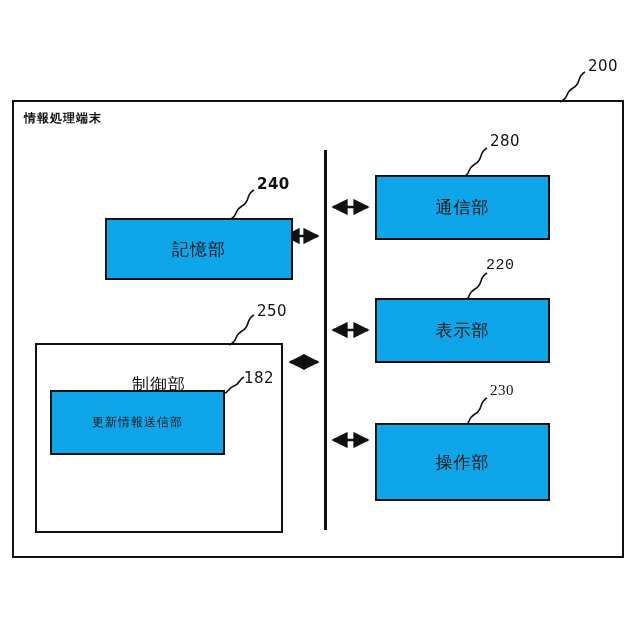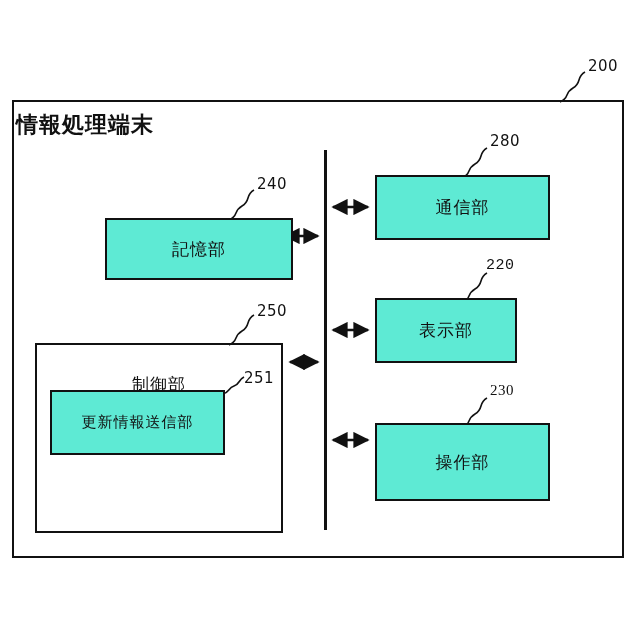--- a/index.html
+++ b/index.html
@@ -28,54 +28,54 @@
     left: 12px;
     top: 100px;
     width: 612px;
     height: 458px;
     border: 2px solid #111111;
     box-sizing: border-box;
     background: transparent;
   }
   .frame-title {
     position: absolute;
-    left: 16px;
+    left: 24px;
     top: 110px;
-    font-size: 22px;
+    font-size: 12px;
     font-weight: 600;
     letter-spacing: 1px;
   }
   .block {
     position: absolute;
     border: 2px solid #111111;
     box-sizing: border-box;
     display: flex;
     align-items: center;
     justify-content: center;
     font-size: 17px;
     font-weight: 500;
     letter-spacing: 1px;
-    background: #5eead4;
+    background: #0ea5e9;
   }
   .block-storage    { left: 105px; top: 218px; width: 188px; height: 62px; }
   .block-control    { left: 35px;  top: 343px; width: 248px; height: 190px; background: transparent; }
   .control-label    { position: absolute; left: 35px; top: 353px; width: 248px; text-align: center;
                       font-size: 17px; font-weight: 500; letter-spacing: 1px; margin-top: 20px; }
-  .block-update     { left: 50px;  top: 390px; width: 175px; height: 65px; font-size: 15px; }
+  .block-update     { left: 50px;  top: 390px; width: 175px; height: 65px; font-size: 12px; }
   .block-comm       { left: 375px; top: 175px; width: 175px; height: 65px; }
-  .block-display    { left: 375px; top: 298px; width: 142px; height: 65px; }
+  .block-display    { left: 375px; top: 298px; width: 175px; height: 65px; }
   .block-operation  { left: 375px; top: 423px; width: 175px; height: 78px; }
   .ref {
     position: absolute;
     font-size: 15px;
     font-weight: 400;
     letter-spacing: 0.5px;
   }
   .ref-200 { left: 588px; top: 57px;  }
-  .ref-240 { left: 257px; top: 175px; }
+  .ref-240 { left: 257px; top: 175px; font-weight: bold; }
   .ref-250 { left: 257px; top: 302px; }
   .ref-251 { left: 244px; top: 369px; }
   .ref-210 { left: 490px; top: 132px; }
   .ref-220 { left: 486px; top: 257px; font-family: Liberation Mono, monospace; }
   .ref-230 { left: 490px; top: 382px; font-family: Liberation Serif, serif; }
 </style>
 </head>
 <body>
 
 <div class="canvas">
@@ -103,21 +103,21 @@
     <path d="M0 0 C -9 5 -3 11 -12 16 C -21 21 -15 26 -25 30" fill="none" stroke="#111111" stroke-width="1.6" transform="translate(487,273)"></path>
     <path d="M0 0 C -9 5 -3 11 -12 16 C -21 21 -15 26 -25 30" fill="none" stroke="#111111" stroke-width="1.6" transform="translate(487,398)"></path>
   </svg>
 
   <div class="frame"></div>
   <div class="frame-title">情報処理端末</div>
 
   <span class="ref ref-200">200</span>
   <span class="ref ref-240">240</span>
   <span class="ref ref-250">250</span>
-  <span class="ref ref-251">251</span>
+  <span class="ref ref-251">182</span>
   <span class="ref ref-210">280</span>
   <span class="ref ref-220">220</span>
   <span class="ref ref-230">230</span>
 
   <div class="block block-storage">
     <span>記憶部</span>
   </div>
 
   <div class="block block-control"></div>
   <div class="control-label">制御部</div>

